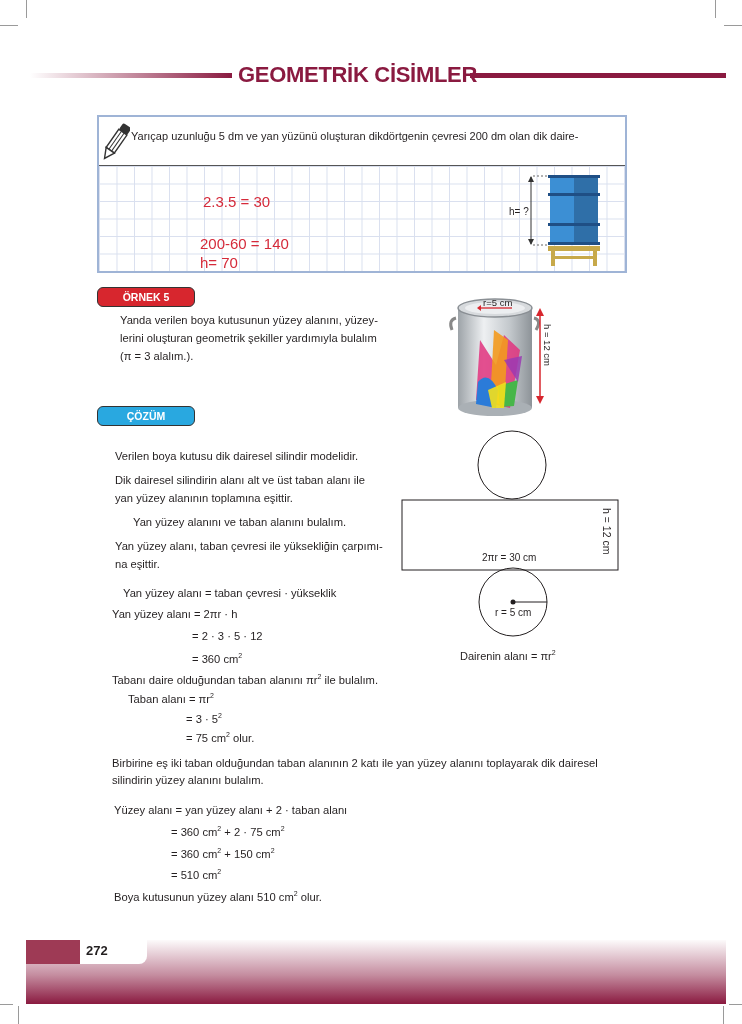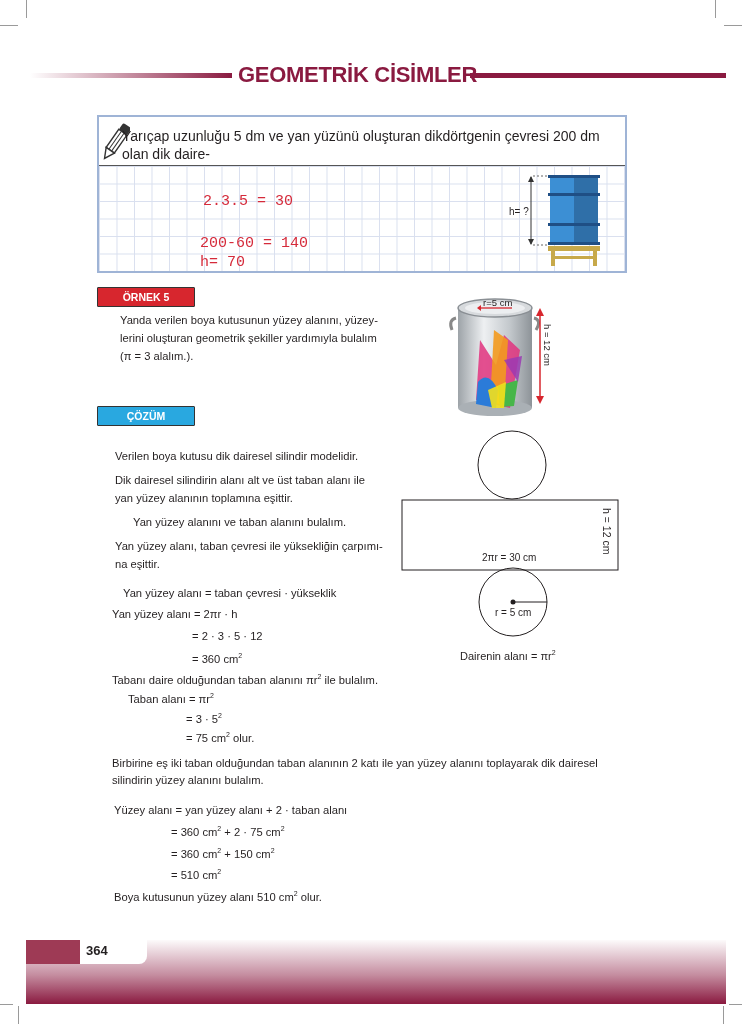--- a/index.html
+++ b/index.html
@@ -12,25 +12,25 @@
   .header-line-right { left:470px; top:73px; width:256px; height:5px; background:#8a1a40; }
   .header-title { left:238px; top:62px; font-family:"Liberation Sans", sans-serif; font-weight:bold;
          font-size:22px; color:#8a1a40; letter-spacing:-0.3px; }
 
   .q-box { left:97px; top:115px; width:530px; height:158px; border:2px solid #9fb4d6; box-sizing:border-box; }
   .q-top { position:absolute; left:0; top:0; right:0; height:48px; background:#fff; border-bottom:1.5px solid #555; }
   .q-grid { position:absolute; left:0; top:49px; right:0; bottom:0;
             background-color:#fff;
             background-image:linear-gradient(#d9e0ef 1px, transparent 1px), linear-gradient(90deg, #d9e0ef 1px, transparent 1px);
             background-size:17.5px 17.5px; }
-  .q-text { position:absolute; left:23px; top:10px; width:500px; font-size:14px; line-height:18px; color:#231f20;
+  .q-text { position:absolute; left:32px; top:10px; width:500px; font-size:11px; line-height:18px; color:#231f20;
             font-family:"Liberation Sans", sans-serif; }
-  .hand { position:absolute; font-family:Liberation Mono, monospace; font-size:15px; color:#d52a3a; }
+  .hand { position:absolute; font-family:Liberation Sans, sans-serif; font-size:15px; color:#d52a3a; }
 
-  .pill { border-radius:1px; height:20px; box-sizing:border-box; border:1.5px solid #333;
+  .pill { border-radius:6px; height:20px; box-sizing:border-box; border:1.5px solid #333;
           font-family:"Liberation Sans", sans-serif; font-weight:bold; font-size:10.5px; color:#fff;
           display:flex; align-items:center; justify-content:center; }
   .pill-red { left:97px; top:287px; width:98px; background:#d7262e; }
   .pill-blue { left:97px; top:406px; width:98px; background:#29a8e0; }
 
   .txt { position:absolute; font-family:"Liberation Sans", sans-serif; font-size:11.2px; line-height:18px; color:#231f20; white-space:nowrap; }
   sup { font-size:7px; line-height:0; vertical-align:super; }
 </style>
 </head>
 <body>
@@ -160,13 +160,13 @@
   <line x1="113" y1="174" x2="147" y2="174" stroke="#231f20" stroke-width="1"></line>
 </svg>
 <div class="abs" style="left:482px;top:552px;font-size:10px;font-family:'Liberation Sans',sans-serif;">2πr = 30 cm</div>
 <div class="abs" style="left:600px;top:508px;font-size:10.5px;font-family:'Liberation Sans',sans-serif;transform:rotate(90deg);transform-origin:left top;white-space:nowrap;margin-left:13px;">h = 12 cm</div>
 <div class="abs" style="left:495px;top:607px;font-size:10px;font-family:'Liberation Sans',sans-serif;">r = 5 cm</div>
 <div class="abs" style="left:460px;top:650px;font-size:11px;font-family:'Liberation Sans',sans-serif;"><span>Dairenin alanı = πr</span><sup>2</sup></div>
 
 <div class="abs" style="left:26px;top:940px;width:700px;height:64px;background:linear-gradient(to bottom, rgba(138,26,64,0.02) 0%, rgba(138,26,64,0.5) 55%, #8a1a40 100%);"></div>
 <div class="abs" style="left:26px;top:940px;width:54px;height:24px;background:#9e3a55;"></div>
 <div class="abs" style="left:80px;top:940px;width:67px;height:24px;background:#fff;border-bottom-right-radius:8px;"></div>
-<div class="abs" style="left:86px;top:943px;font-size:13px;font-weight:bold;font-family:'Liberation Sans',sans-serif;color:#231f20;">364</div>
+<div class="abs" style="left:86px;top:943px;font-size:13px;font-weight:bold;font-family:'Liberation Sans',sans-serif;color:#231f20;">272</div>
 
 </body></html>

